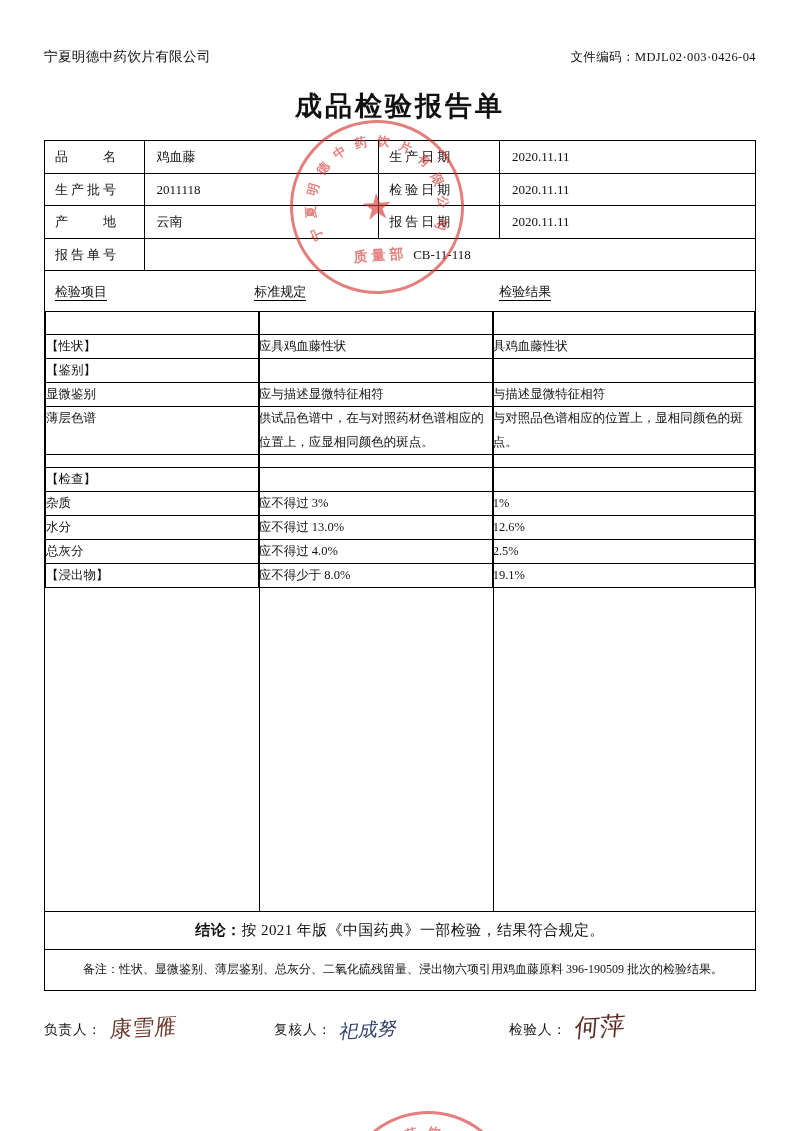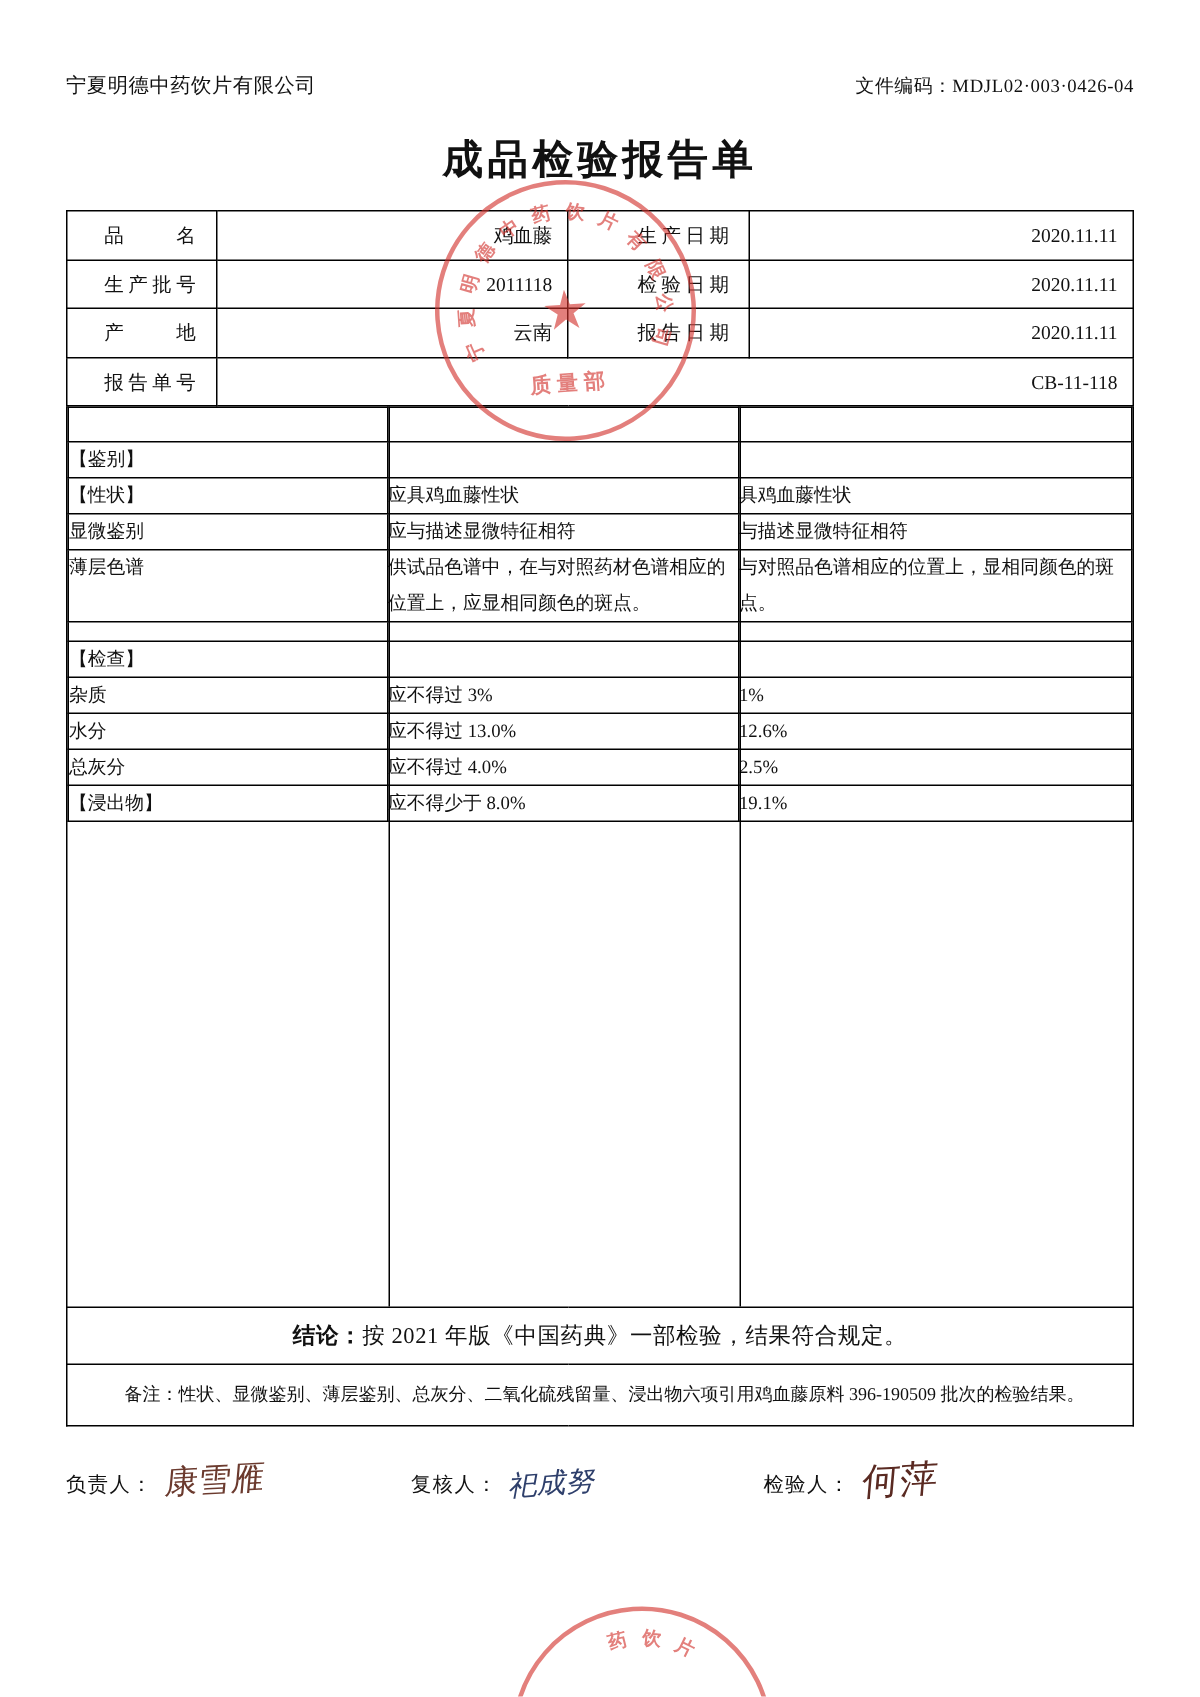--- a/index.html
+++ b/index.html
@@ -55,21 +55,21 @@
     vertical-align: top;
   }
   .cell {
     padding: 6px 10px;
     line-height: 1.5;
   }
   .lbl {
     letter-spacing: 3px;
     white-space: nowrap;
   }
-  tr.info td { height: 30px; text-align: right; }
+  tr.info td { height: 30px; }
   .v { padding-left: 12px; }
 
   
   .res-head {
     font-size: 13px;
     padding: 12px 10px 10px 10px;
   }
   .res-head .u {
     border-bottom: 1px solid #000;
     padding-bottom: 1px;
@@ -258,47 +258,56 @@
       </tr>
       <tr class="info">
         <td>
             <div class="cell lbl">报告单号</div>
           </td>
         <td colspan="3">
             <div class="cell" style="padding-left:44%">CB-11-118</div>
           </td>
       </tr>
 
+      <tr>
+        <td colspan="4" style="border-bottom:none;">
+          <div class="res-head" style="display:flex;">
+            <div style="width:30%;"><span class="u">检验项目</span></div>
+            <div style="width:33%; text-align:left;"><span class="u">标准规定</span></div>
+            <div style="width:37%; text-align:left; padding-left:26px;"><span class="u">检验结果</span></div>
+          </div>
+        </td>
+      </tr>
 
       <tr>
         <td colspan="4" style="border-top:none;">
           <div class="results-wrap">
             <div class="vline" style="left:30.2%"></div>
             <div class="vline" style="left:63.1%"></div>
             <table class="results-grid">
               <colgroup>
                 <col style="width:30%">
                   <col style="width:33%">
                   <col style="width:37%">
               </colgroup>
               <tbody>
                 <tr>
                   <td style="height:22px"></td>
                     <td></td>
                     <td></td>
                 </tr>
                 <tr>
+                  <td>【性状】</td>
+                  <td>应具鸡血藤性状</td>
+                  <td>具鸡血藤性状</td>
+                </tr>
+                <tr>
                   <td>【鉴别】</td>
                   <td></td>
                   <td></td>
-                </tr>
-                <tr>
-                  <td>【性状】</td>
-                  <td>应具鸡血藤性状</td>
-                  <td>具鸡血藤性状</td>
                 </tr>
                 <tr>
                   <td>显微鉴别</td>
                   <td>应与描述显微特征相符</td>
                   <td>与描述显微特征相符</td>
                 </tr>
                 <tr>
                   <td>薄层色谱</td>
                   <td>供试品色谱中，在与对照药材色谱相应的位置上，应显相同颜色的斑点。</td>
                   <td>与对照品色谱相应的位置上，显相同颜色的斑点。</td>

